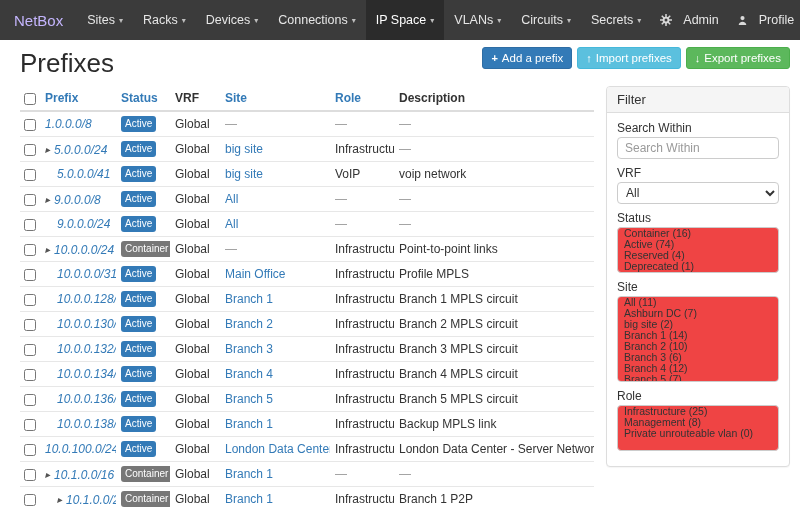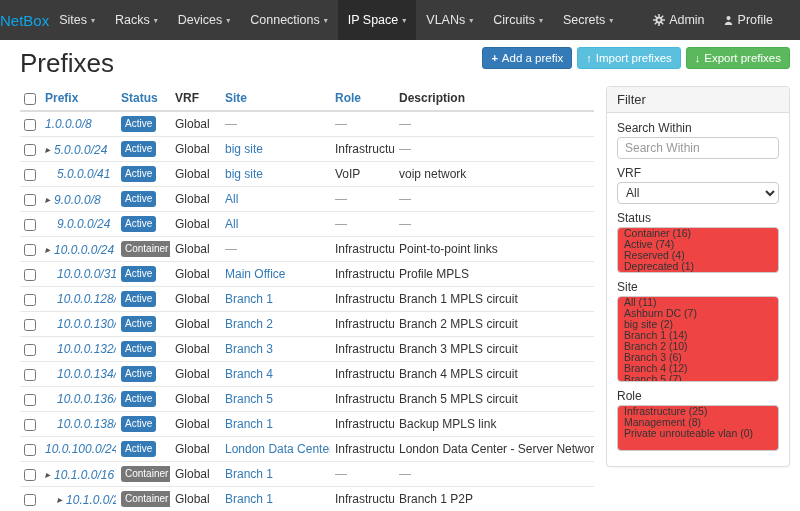--- a/index.html
+++ b/index.html
@@ -1,28 +1,28 @@
 <!DOCTYPE html>
 <html style="--primary: #337ab7; --info: #5bc0de; --success: #5cb85c; --link: #337ab7; --badge-default: #777777; --navbar-bg: #3b3b3b; --navbar-active-bg: #2b2b2b;"><head>
 <meta charset="utf-8">
 <style>
   * { margin:0; padding:0; box-sizing:border-box; }
   html,body { width:800px; height:511px; overflow:hidden; background:#fff;
     font-family:"Liberation Sans", sans-serif; color:#333; }
 
   
   .navbar { height:40px; background:var(--navbar-bg,#3b3b3b); display:flex; align-items:stretch; }
-  .brand { display:flex; align-items:center; padding:0 0; color:#0ea5e9; font-size:15px; text-decoration:none; }
+  .brand { display:flex; align-items:center; padding:0 14px; color:#c4b5fd; font-size:15px; text-decoration:none; }
   .nav-left { display:flex; }
   .nav-item { display:flex; align-items:center; gap:4px; padding:0 10px; color:#e6e6e6;
     font-size:12.5px; cursor:pointer; white-space:nowrap; }
   .nav-item.active { background:var(--navbar-active-bg,#2b2b2b); color:#fff; }
   .nav-caret { font-size:8px; color:#bdbdbd; }
   .nav-right { margin-left:auto; display:flex; }
-  .nav-right .nav-item { gap:4px; padding:0 9px; }
+  .nav-right .nav-item { gap:11px; padding:0 9px; }
 
   
   .content { padding:4px 10px 0 20px; }
   .page-header { display:flex; justify-content:space-between; align-items:flex-start; margin-bottom:8px; }
   h1 { font-size:26px; line-height:30px; font-weight:400; color:#2b2b2b; margin-top:4px; }
   .actions { display:flex; gap:5px; margin-top:3px; }
   .btn { display:inline-flex; align-items:center; gap:4px; border:1px solid transparent; border-radius:3px;
     color:#fff; font-size:11.5px; padding:4px 8px; font-family:inherit; cursor:pointer; white-space:nowrap; }
   .btn-primary { background:var(--primary,#337ab7); border-color:#2e6da4; }
   .btn-info    { background:var(--info,#5bc0de); border-color:#46b8da; }

